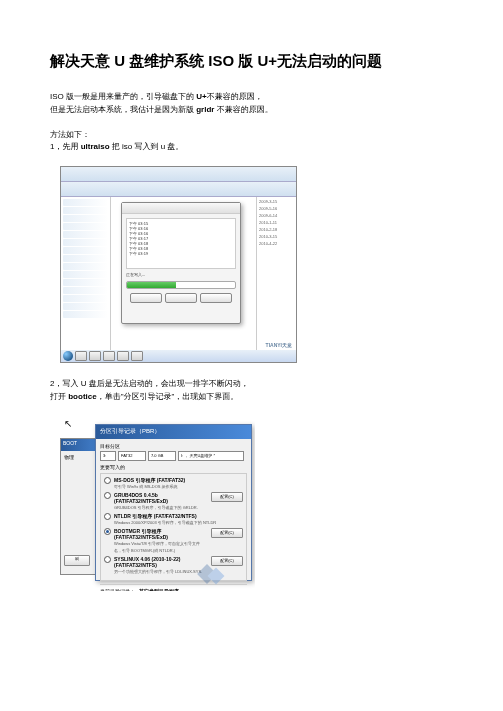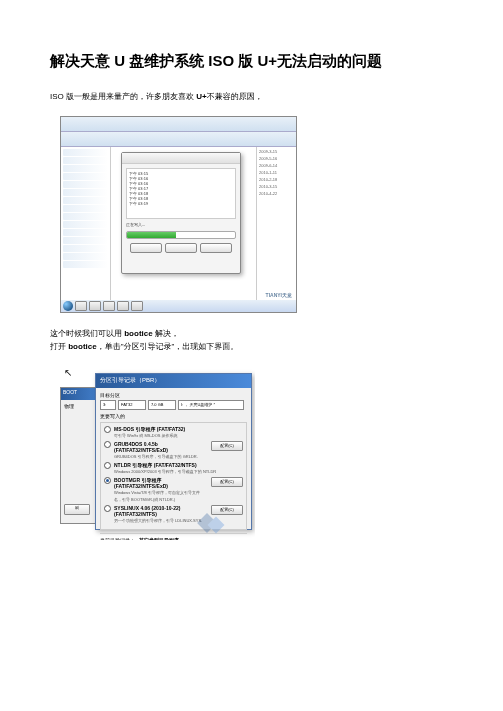--- a/index.html
+++ b/index.html
@@ -360,24 +360,33 @@
   }
 </style>
 </head>
 <body>
 
 <div class="page">
   <div class="title">解决天意 U 盘维护系统 ISO 版 U+无法启动的问题</div>
 
   <div class="para-group">
     <p class="para">
-      <span>ISO 版一般是用来量产的，许多朋友喜欢 </span><span class="bold">U+</span><span>不兼容的原因，</span>
+      <span>ISO 版一般是用来量产的，引导磁盘下的 </span><span class="bold">U+</span><span>不兼容的原因，</span>
+    </p>
+    <p class="para">
+      <span>但是无法启动本系统，我估计是因为新版 </span><span class="bold">grldr</span><span> 不兼容的原因。</span>
     </p>
   </div>
 
+  <div class="para-group">
+    <p class="para">方法如下：</p>
+    <p class="para">
+      <span>1，先用 </span><span class="bold">ultraiso</span><span> 把 iso 写入到 u 盘。</span>
+    </p>
+  </div>
 
   <div class="screenshot1">
     <div class="s1-bar"></div>
     <div class="s1-bar"></div>
     <div class="s1-body">
       <div class="s1-left">
         <div class="s1-left-item"></div>
           <div class="s1-left-item"></div>
           <div class="s1-left-item"></div>
         <div class="s1-left-item"></div>
@@ -433,23 +442,21 @@
       <div class="s1-task-item"></div>
         <div class="s1-task-item"></div>
         <div class="s1-task-item"></div>
       <div class="s1-task-item"></div>
         <div class="s1-task-item"></div>
     </div>
     <div class="s1-watermark">TIANYI天意</div>
   </div>
 
   <div class="para-group">
-    <p class="para">
-      <span>这个时候我们可以用 </span><span class="bold">bootice</span><span> 解决，</span>
-    </p>
+    <p class="para">2，写入 U 盘后是无法启动的，会出现一排字不断闪动，</p>
     <p class="para">
       <span>打开 </span><span class="bold">bootice</span><span>，单击"分区引导记录"，出现如下界面。</span>
     </p>
   </div>
 
   <div class="screenshot2">
     <div class="s2-cursor">↖</div>
     <div class="s2-back-dialog">
       <div class="s2-back-title">BOOT</div>
       <div class="s2-back-body">

